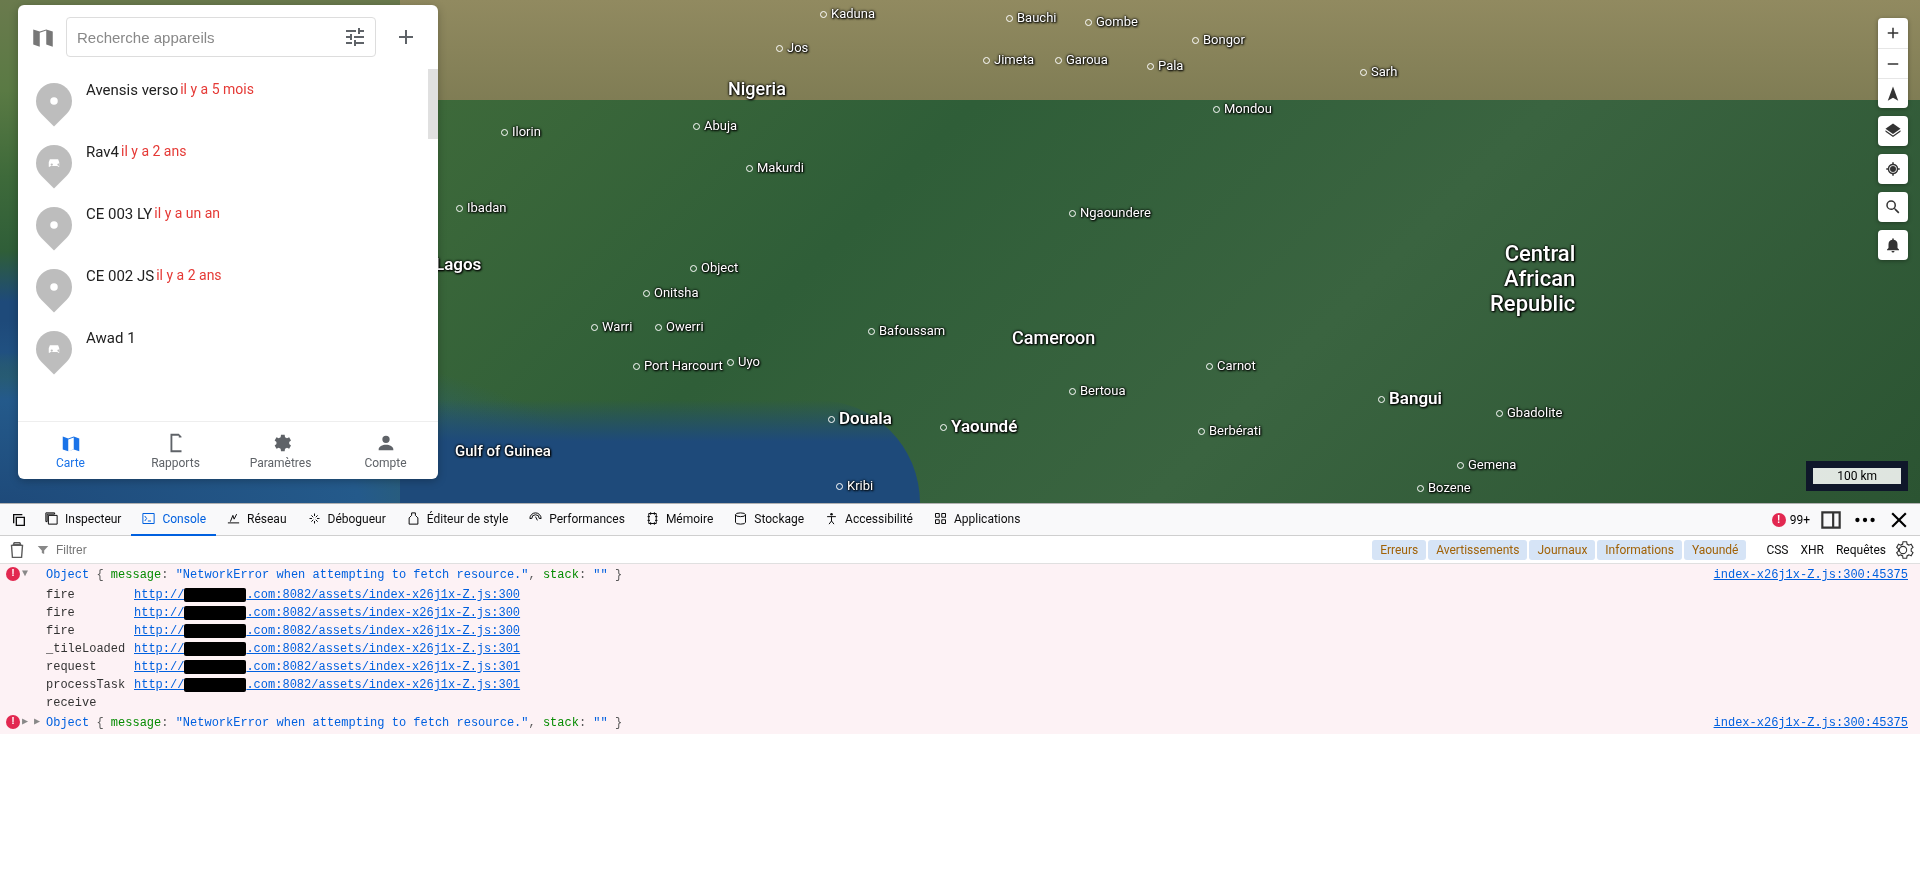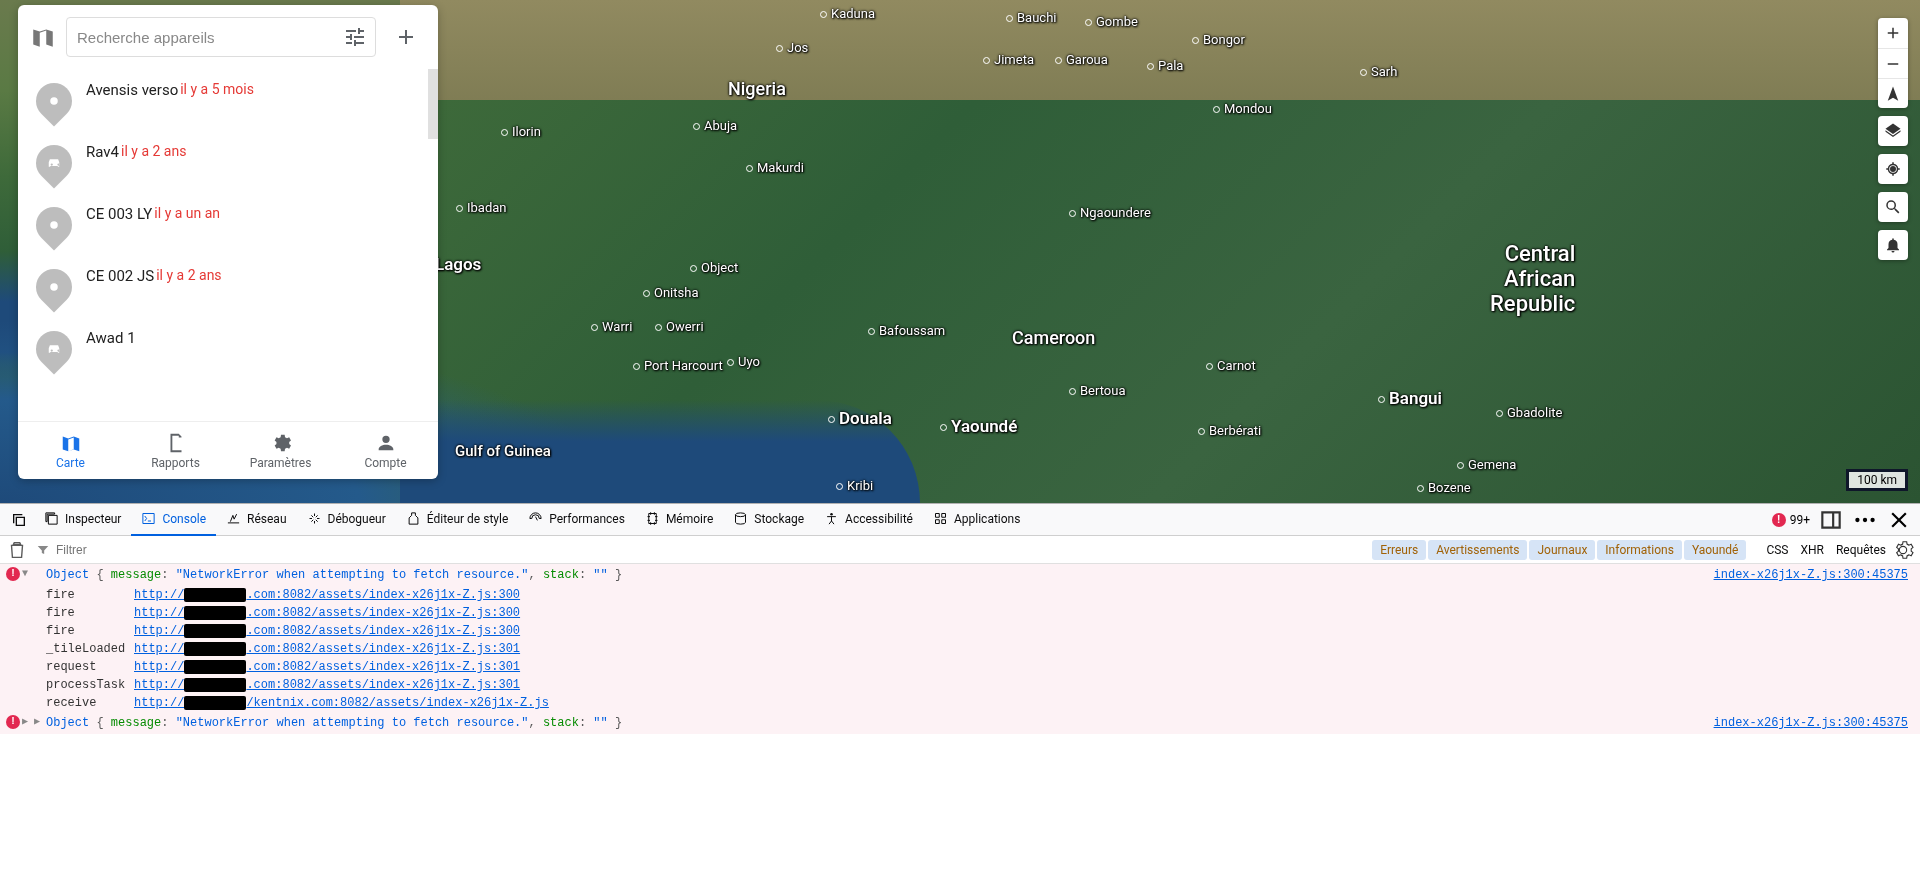--- a/index.html
+++ b/index.html
@@ -64,21 +64,21 @@
   .nav-item.active { color:#1a73e8; }
   .nav-item svg { width:22px; height:22px; fill:currentColor; }
   .nav-item span { font-size:12px; }
 
   
   .map-ctrls-right { position:absolute; right:12px; top:18px; display:flex; flex-direction:column; gap:8px; z-index:10; }
   .ctrl-group { background:#fff; border-radius:4px; box-shadow:0 1px 4px rgba(0,0,0,0.35); display:flex; flex-direction:column; }
   .ctrl-btn { width:30px; height:30px; display:flex; align-items:center; justify-content:center; cursor:pointer; }
   .ctrl-btn + .ctrl-btn { border-top:1px solid #e6e6e6; }
   .ctrl-btn svg { width:18px; height:18px; fill:#333; }
-  .scale-box { position:absolute; right:12px; bottom:12px; background:rgba(255,255,255,0.85); border:3px solid #0f172a; padding:1px 8px; font-size:12px; z-index:10; }
+  .scale-box { position:absolute; right:12px; bottom:12px; background:rgba(255,255,255,0.85); border:7px solid #0f172a; padding:1px 24px; font-size:12px; z-index:10; }
 
   
   .devtools { height:380px; border-top:1px solid #b1b1b1; display:flex; flex-direction:column; font-size:12px; background:#fff; }
   .dt-toolbar { display:flex; align-items:center; height:32px; border-bottom:1px solid #cfcfcf; padding:0 4px; gap:0; background:#f9f9fa; }
   .dt-tool-btn { width:30px; height:30px; display:flex; align-items:center; justify-content:center; cursor:pointer; color:#0c0c0d; }
   .dt-tool-btn svg { width:16px; height:16px; fill:currentColor; }
   .dt-tab { display:flex; align-items:center; gap:6px; height:32px; padding:0 10px; cursor:pointer; color:#0c0c0d; border-bottom:2px solid transparent; }
   .dt-tab.active { color:#0060df; border-bottom-color:#0060df; }
   .dt-tab svg { width:15px; height:15px; fill:currentColor; }
   .dt-toolbar-right { margin-left:auto; display:flex; align-items:center; gap:8px; padding-right:4px; }
@@ -484,21 +484,20 @@
           <div class="stack-row">
             <span class="stack-fn">request</span>
     <span class="stack-url">http://<span class="redact"></span>.com:8082/assets/index-x26j1x-Z.js:301</span>
           </div>
           <div class="stack-row">
             <span class="stack-fn">processTask</span>
     <span class="stack-url">http://<span class="redact"></span>.com:8082/assets/index-x26j1x-Z.js:301</span>
           </div>
           <div class="stack-row">
             <span class="stack-fn">receive</span>
-    <span class="stack-url">http://<span class="redact"></span>/kentnix.com:8082/assets/index-x26j1x-Z.js</span>
           </div>
         </div>
       <div class="dt-row error">
         <div class="row-icons">
             <span class="ico-err">!</span>
             <span class="arrow">▶</span>
             <span class="arrow">▶</span>
           </div>
         <div class="dt-msg">
           <span class="tok-obj">Object</span>

